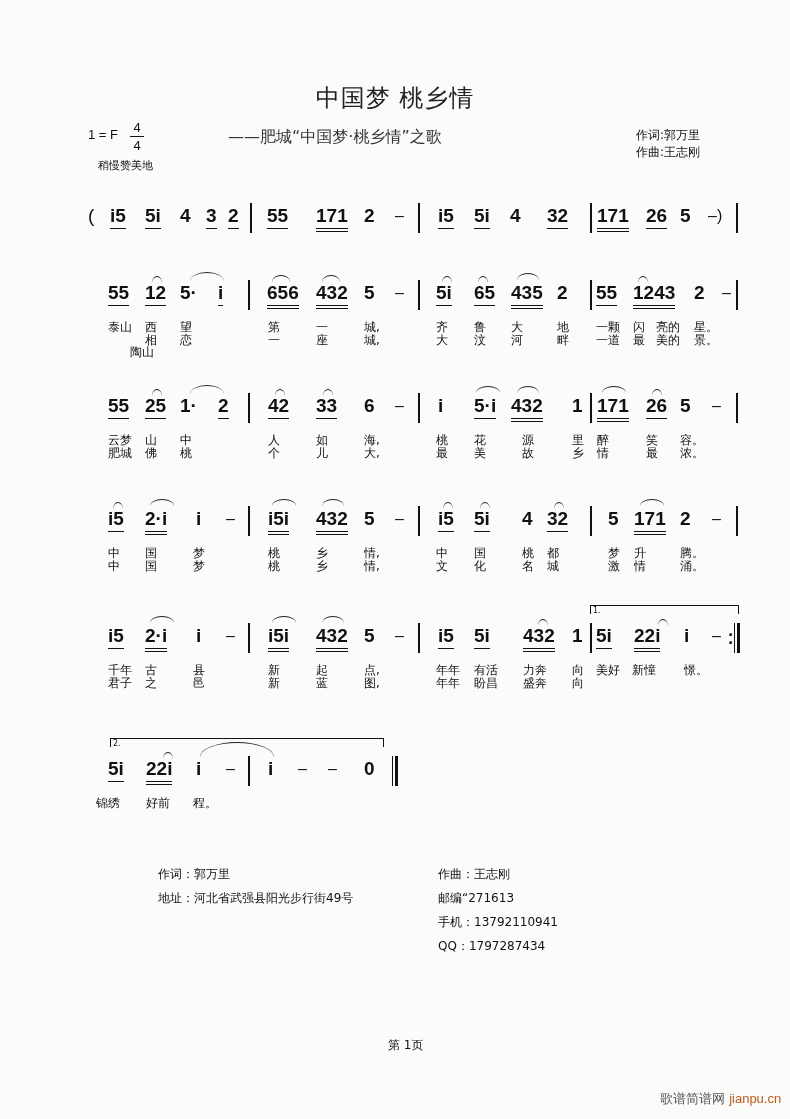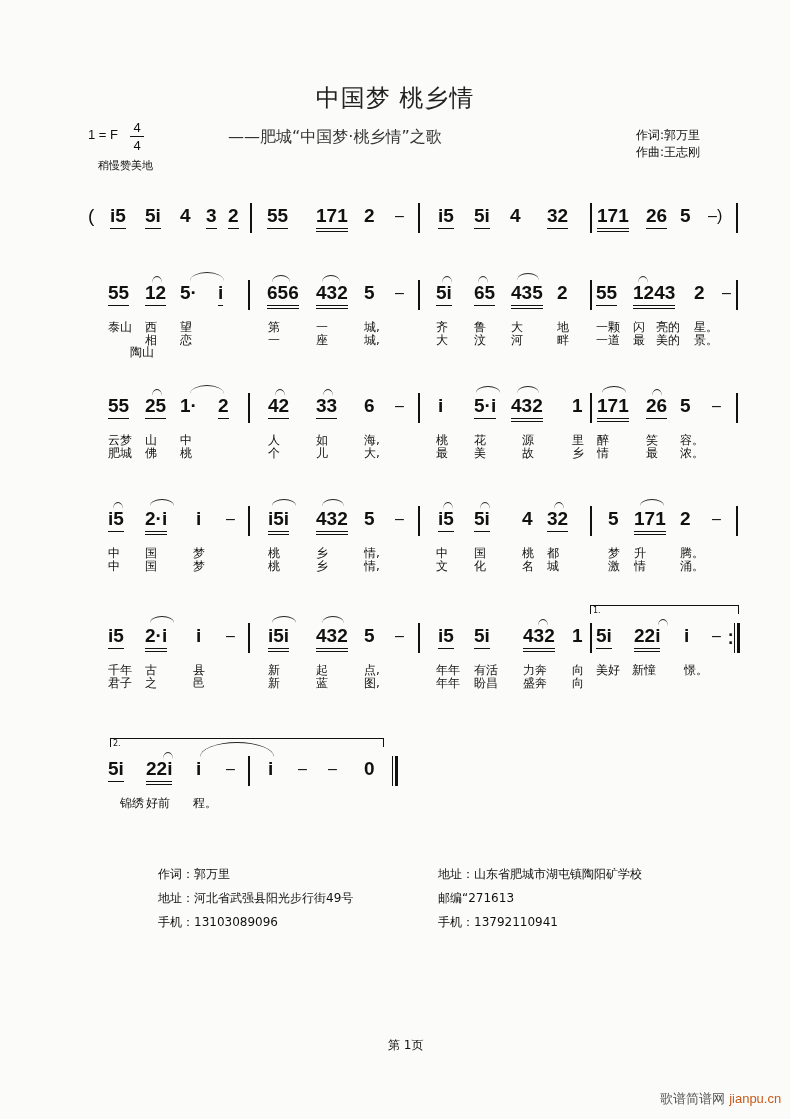--- a/index.html
+++ b/index.html
@@ -327,34 +327,34 @@
   <div class="slur" style="left:200px; top:-16px; width:74px; height:14px;"></div>
   <span class="notes" style="left:196px;">i</span>
   <span class="dash" style="left:226px; top:2px;">–</span>
   <div class="barline" style="left:248px; top:-2px;"></div>
   <span class="notes" style="left:268px;">i</span>
   <span class="dash" style="left:298px; top:2px;">–</span>
   <span class="dash" style="left:328px; top:2px;">–</span>
   <span class="notes" style="left:364px;">0</span>
   <div class="dblbar" style="left:392px; top:-2px;"></div>
   <div>
-    <span class="lyric" style="left:120px; top:38px;">锦绣</span>
+    <span class="lyric" style="left:96px; top:38px;">锦绣</span>
     <span class="lyric" style="left:146px; top:38px;">好前</span>
     <span class="lyric" style="left:193px; top:38px;">程。</span>
   </div>
 </div>
 
 <div class="abs footer" style="left:158px; top:862px;">
   <div>作词：郭万里</div>
   <div>地址：河北省武强县阳光步行街49号</div>
-  <div>手机：13103089096</div>
 </div>
 <div class="abs footer" style="left:438px; top:862px;">
-  <div>地址：山东省肥城市湖屯镇陶阳矿学校</div>
+  <div>作曲：王志刚</div>
   <div>邮编“271613</div>
   <div>手机：13792110941</div>
+  <div>QQ：1797287434</div>
 </div>
 
 <div class="abs page">第 1页</div>
 <div class="abs wm">
   <span>歌谱简谱网</span>
   <b>jianpu.cn</b>
 </div>
 
 </body></html>

